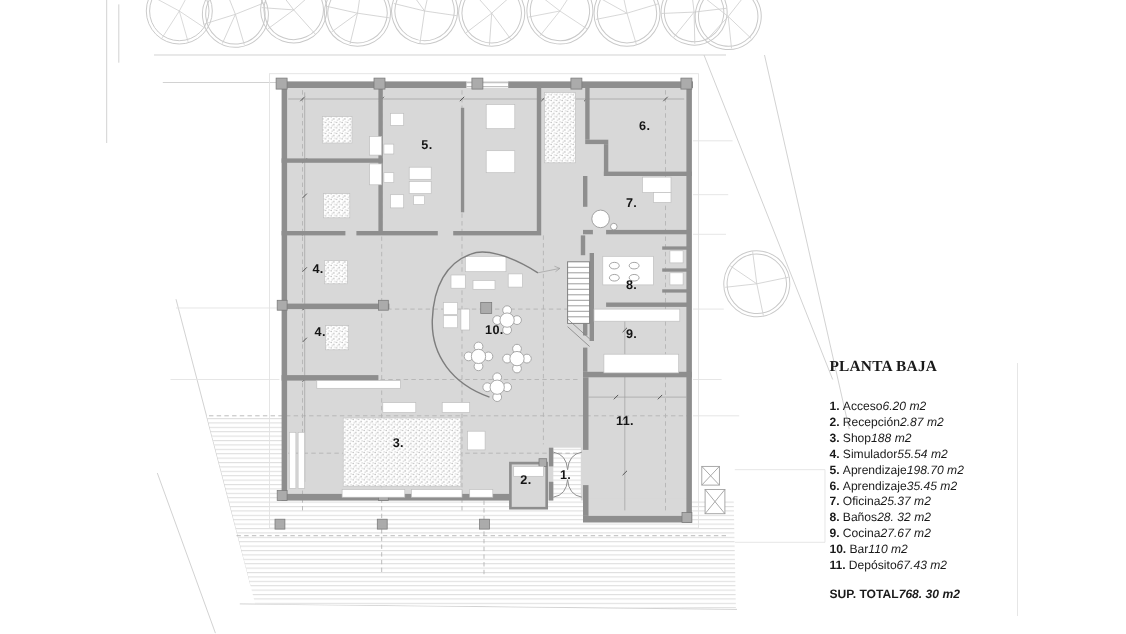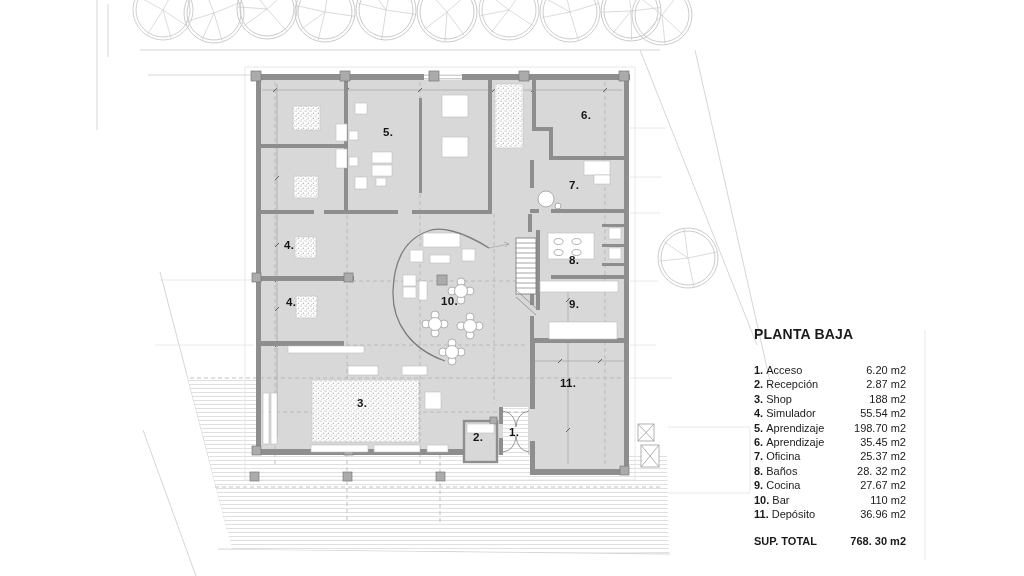--- a/index.html
+++ b/index.html
@@ -35,24 +35,24 @@
   .stairln{stroke:#808080;stroke-width:0.7;}
   .tbl{fill:#fff;stroke:#9e9e9e;stroke-width:0.8;}
   .fix{fill:#fff;stroke:#999;stroke-width:0.8;}
   
   .rlabel{
     position:absolute;font-weight:bold;font-size:11.5px;letter-spacing:0.3px;
     color:#141414;white-space:nowrap;
   }
   
   .legend{position:absolute;left:754px;top:326px;width:152px;}
-  .legend-title{font-weight:bold;font-size:14px;letter-spacing:0.2px;margin-bottom:21px;}
-  .lrow{display:flex;justify-content:space-between;font-size:11px;line-height:14.4px;}
+  .legend-title{font-weight:bold;font-size:14px;letter-spacing:0.2px;margin-bottom:21px;font-family:Liberation Serif, serif;}
+  .lrow{display:flex;font-size:11px;line-height:14.4px;}
   .lrow .lname b{margin-right:3px;}
-  .lrow .larea{text-align:right;}
+  .lrow .larea{text-align:right;font-style:italic;}
   .lrow.total{margin-top:13px;font-weight:bold;font-size:11px;}
 </style>
 </head>
 <body>
 
 <div class="stage">
 
 <svg width="1024" height="576" viewBox="0 0 1024 576">
   <defs>
     <pattern id="stripes" patternUnits="userSpaceOnUse" width="4" height="4">
@@ -427,21 +427,21 @@
   <div class="lrow">
     <span class="lname"><b>9.</b><span>Cocina</span></span>
     <span class="larea">27.67 m2</span>
   </div>
   <div class="lrow">
     <span class="lname"><b>10.</b><span>Bar</span></span>
     <span class="larea">110 m2</span>
   </div>
   <div class="lrow">
     <span class="lname"><b>11.</b><span>Depósito</span></span>
-    <span class="larea">36.96 m2</span>
+    <span class="larea">67.43 m2</span>
   </div>
 
   <div class="lrow total">
     <span class="lname">SUP. TOTAL</span>
     <span class="larea">768. 30 m2</span>
   </div>
 </div>
 
 </div>
 

